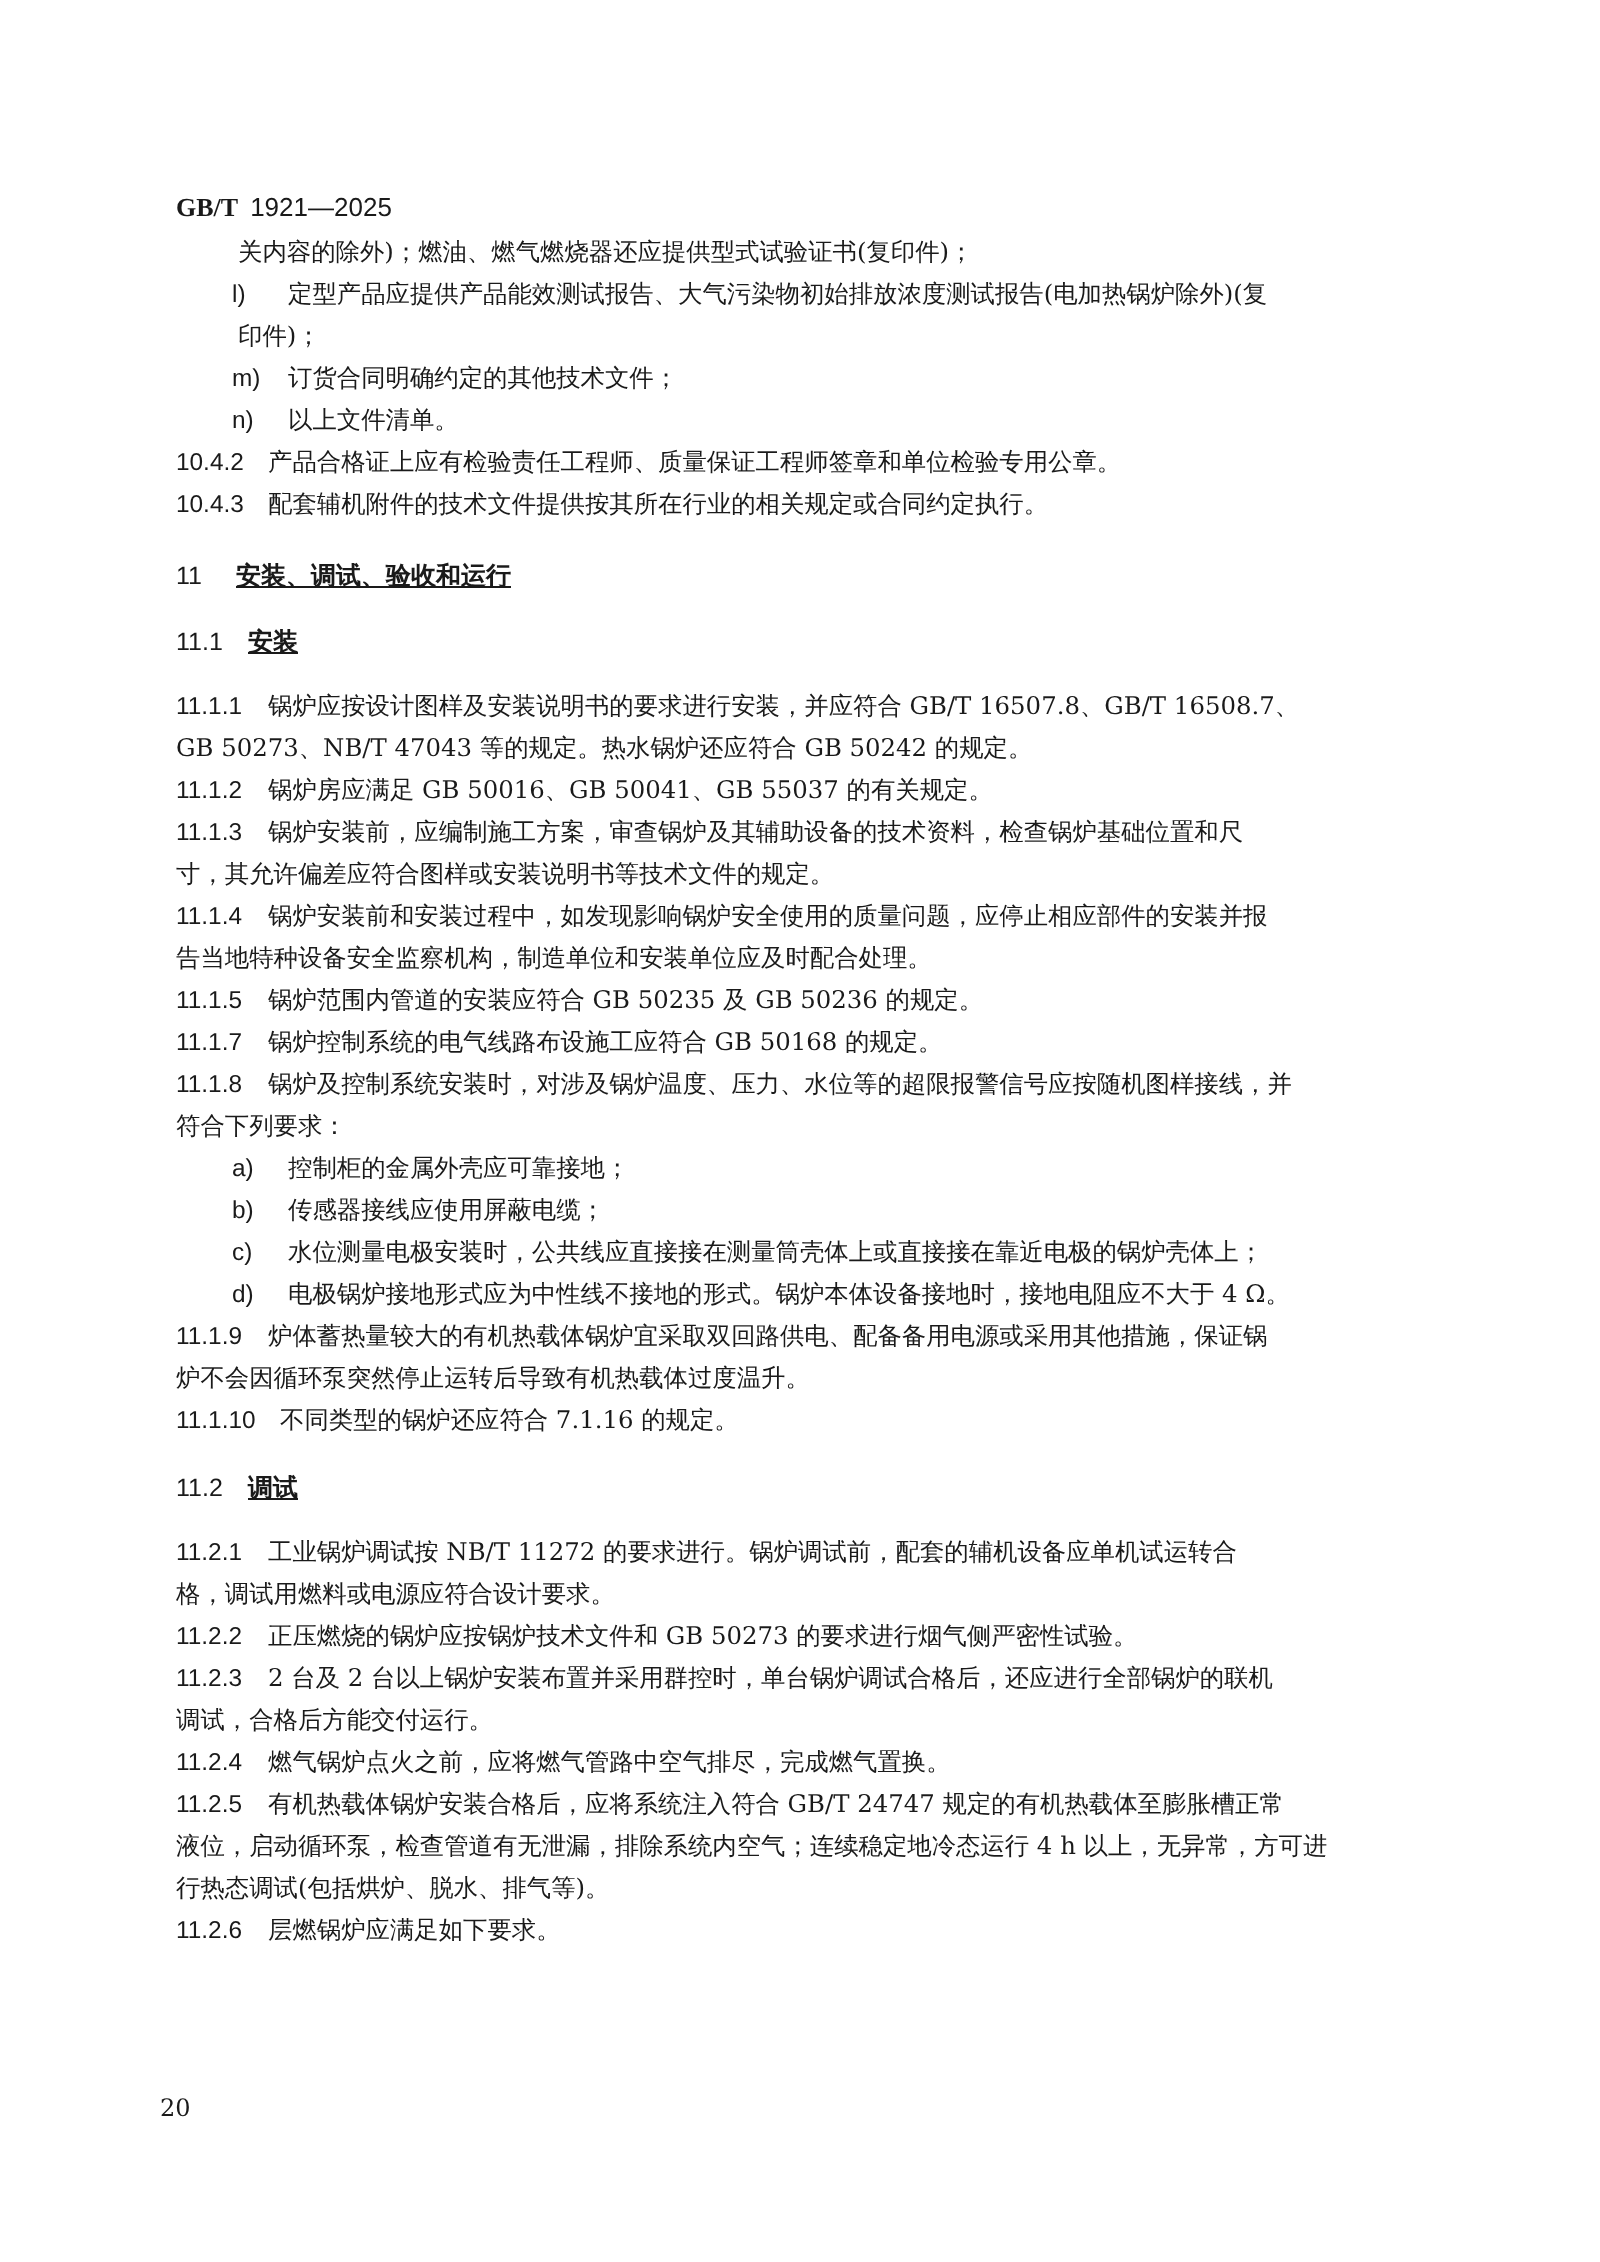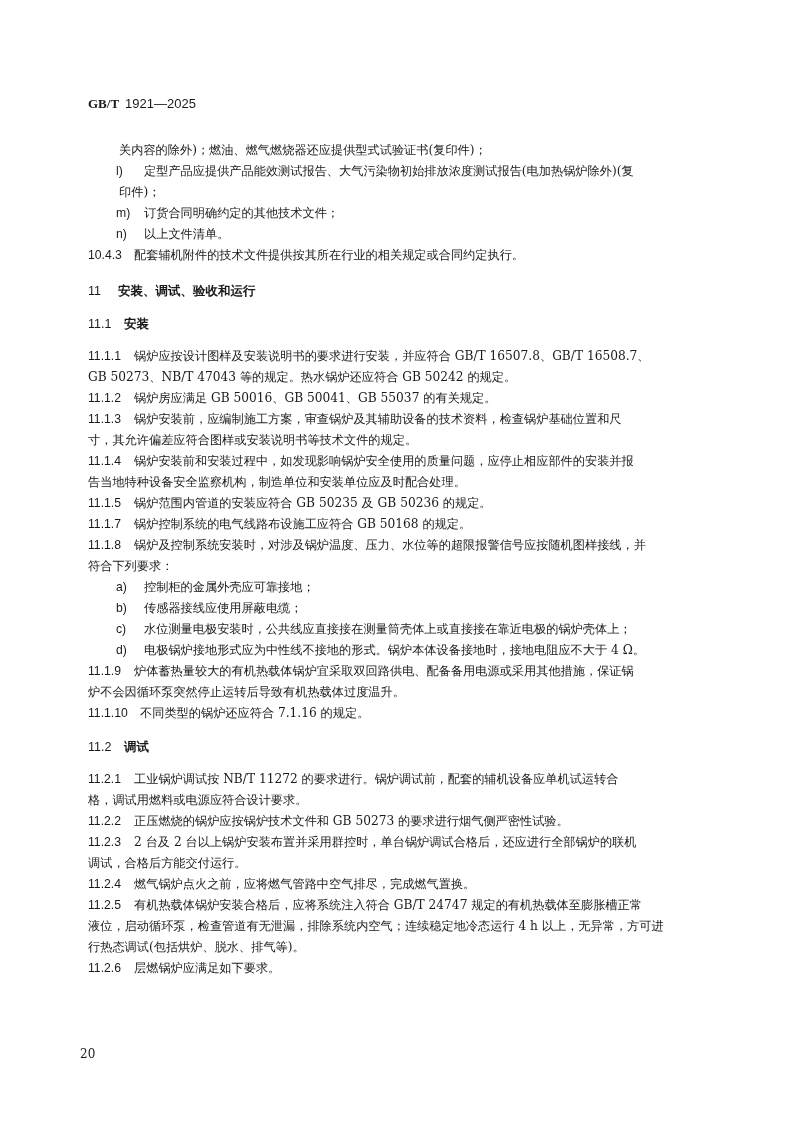--- a/index.html
+++ b/index.html
@@ -1,46 +1,47 @@
 <!DOCTYPE html>
 <html><head>
 <meta charset="utf-8">
 <style>
   html, body { margin:0; padding:0; background:#ffffff; }
   body { width:800px; height:1131px; position:relative; overflow:hidden;
          font-family: "DejaVu Serif", "Liberation Serif", serif; color:#1a1a1a; }
   .hdr { position:absolute; left:88px; top:96px; font-size:13px; }
   .hdr b { font-family:"Liberation Serif", serif; font-weight:bold; margin-right:6px;margin-top:28px; }
   .hdr span.n { font-family:"Liberation Sans", sans-serif; }
-  .body { position:absolute; left:88px; top:140px; width:628px; font-size:12.2px; line-height:21px; }
+  .body { position:absolute; left:88px; top:116px; width:628px; font-size:12.2px; line-height:21px; }
   .ln { white-space:nowrap; height:21px; }
   .ind { padding-left:31px; }
   .lst { padding-left:28px; }
   .num { font-family:"Liberation Sans", sans-serif; display:inline-block; }
   .num.c { width:46px; }
   .num.l { width:28px; }
-  .sec { font-family:"DejaVu Sans", sans-serif; font-weight:bold; font-size:12.5px; }
+  .sec { font-family:"DejaVu Sans", sans-serif; font-weight:bold; font-size:12.5px;text-decoration:underline; }
   .sec .num { font-weight:normal; width:30px; }
   .gap1 { height:14px; }
   .gap2 { height:12px; }
   .page { position:absolute; left:80px; top:1047px; font-size:12px; }
 </style>
 </head>
 <body>
 
 <div class="hdr">
   <b>GB/T</b><span class="n">1921—2025</span>
 </div>
 
 <div class="body">
   <div class="ln ind">关内容的除外)；燃油、燃气燃烧器还应提供型式试验证书(复印件)；</div>
   <div class="ln lst"><span class="num l">l)</span><span>定型产品应提供产品能效测试报告、大气污染物初始排放浓度测试报告(电加热锅炉除外)(复</span></div>
   <div class="ln ind">印件)；</div>
   <div class="ln lst"><span class="num l">m)</span><span>订货合同明确约定的其他技术文件；</span></div>
   <div class="ln lst"><span class="num l">n)</span><span>以上文件清单。</span></div>
+  <div class="ln"><span class="num c">10.4.2</span><span>产品合格证上应有检验责任工程师、质量保证工程师签章和单位检验专用公章。</span></div>
   <div class="ln"><span class="num c">10.4.3</span><span>配套辅机附件的技术文件提供按其所在行业的相关规定或合同约定执行。</span></div>
 
   <div class="gap1"></div>
   <div class="ln sec"><span class="num">11</span><span>安装、调试、验收和运行</span></div>
   <div class="gap2"></div>
   <div class="ln sec"><span class="num" style="width:36px">11.1</span><span>安装</span></div>
   <div class="gap2"></div>
 
   <div class="ln"><span class="num c">11.1.1</span><span>锅炉应按设计图样及安装说明书的要求进行安装，并应符合 GB/T 16507.8、GB/T 16508.7、</span></div>
   <div class="ln">GB 50273、NB/T 47043 等的规定。热水锅炉还应符合 GB 50242 的规定。</div>

